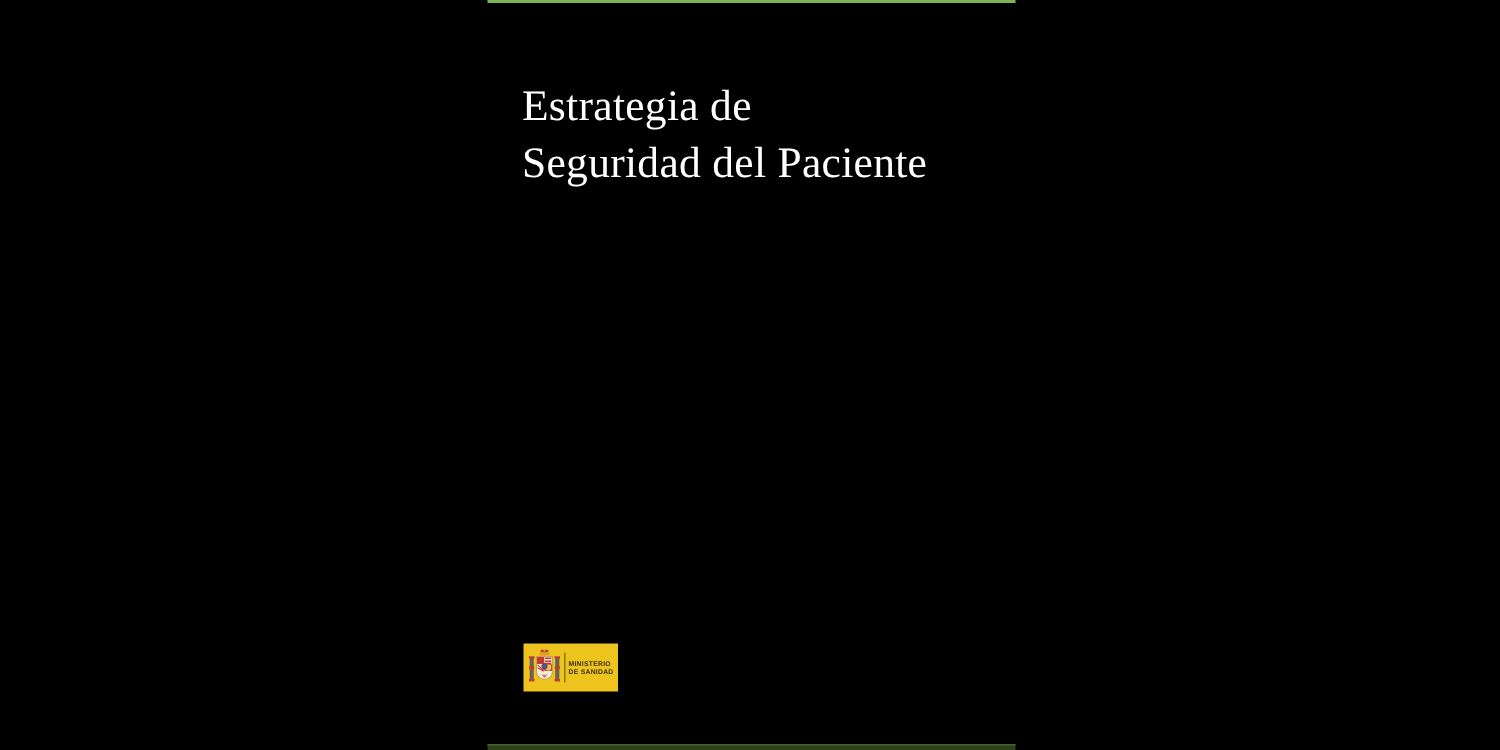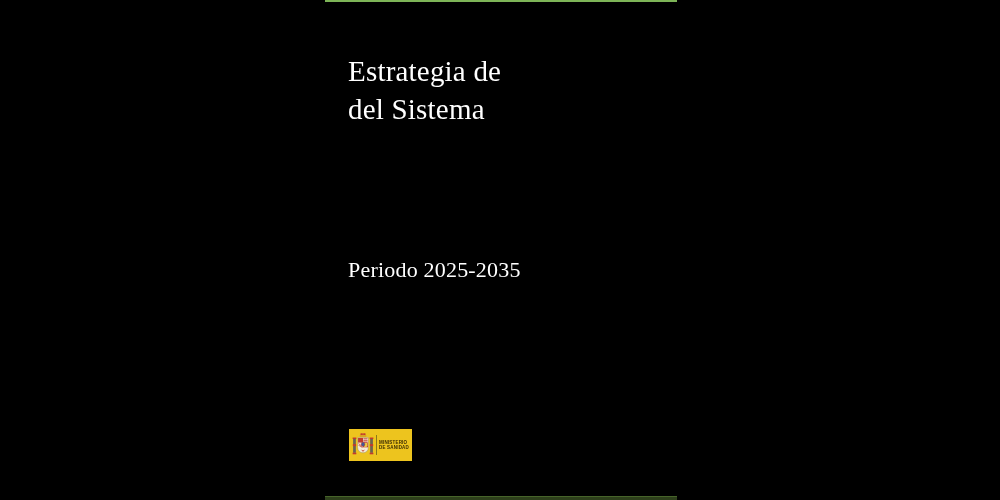--- a/index.html
+++ b/index.html
@@ -106,24 +106,23 @@
 </style>
 </head>
 <body>
 
 <div class="page">
 
   <div class="top-edge-line"></div>
 
   <h1 class="title">
     <span class="tl">Estrategia de</span>
-    <span class="tl">del Sistema</span>
+    <span class="tl">Seguridad del Paciente</span>
   </h1>
 
-  <p class="period">Periodo 2025-2035</p>
 
   <div class="logo">
     <span class="crest">
       <svg viewBox="0 0 24 28" xmlns="http://www.w3.org/2000/svg" aria-hidden="true">
 
         <rect x="1.2" y="6.5" width="3" height="15.5" fill="#6b6352"></rect>
         <rect x="0.7" y="5.3" width="4" height="1.6" fill="#c23b2e"></rect>
         <rect x="0.7" y="21.8" width="4" height="1.8" fill="#c23b2e"></rect>
         <rect x="0.9" y="12.5" width="3.6" height="2.2" fill="#c23b2e"></rect>
 

